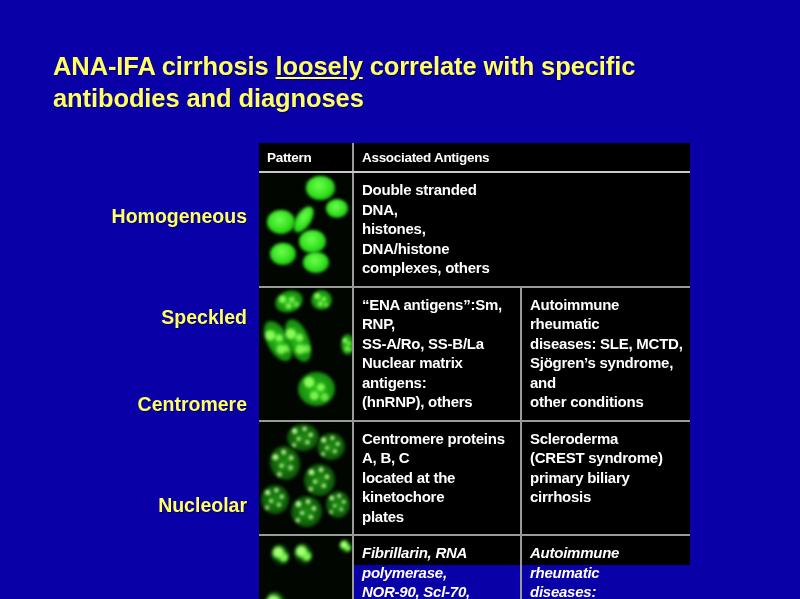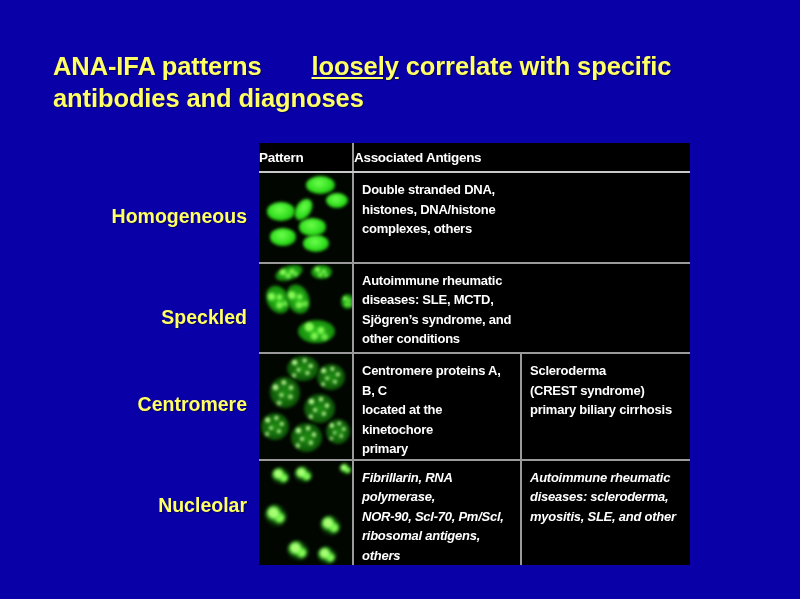--- a/index.html
+++ b/index.html
@@ -21,21 +21,21 @@
     left: 53px;
     top: 50px;
     width: 700px;
     color: #ffff66;
     font-size: 25.5px;
     font-weight: bold;
     line-height: 32px;
     letter-spacing: -0.1px;
     text-shadow: 1px 1px 0 rgba(0,0,0,0.45);
   }
-  #slide-title .u { text-decoration: underline; margin-left: 43px; }
+  #slide-title .u { text-decoration: underline; }
 
   
   .row-label {
     position: absolute;
     right: 553px;           
     width: 260px;
     text-align: right;
     color: #ffff66;
     font-size: 19.5px;
     font-weight: bold;
@@ -66,42 +66,43 @@
     border-bottom: 2px solid #c9c9c9;
     box-sizing: border-box;
   }
   .t-header .cell {
     color: #ffffff;
     font-size: 13.5px;
     font-weight: bold;
     letter-spacing: -0.3px;
     display: flex;
     align-items: center;
+    padding-left: 8px;
     box-sizing: border-box;
   }
 
   .t-row {
     flex: 1 1 0;
     display: flex;
     border-bottom: 2px solid #9a9a9a;
     box-sizing: border-box;
   }
   #ana-table .t-row:last-child { border-bottom: none; font-style: italic; }
 
   .col-0 { width: 93px;  flex: 0 0 93px;  }
   .col-1 { width: 168px; flex: 0 0 168px; border-left: 2px solid #9a9a9a; }
   .col-2 { flex: 1 1 auto;              border-left: 2px solid #9a9a9a; }
 
   .t-row .txt {
     color: #ffffff;
-    font-size: 13px;
+    font-size: 15px;
     font-weight: bold;
     line-height: 19.5px;
     letter-spacing: -0.25px;
-    padding: 7px 6px 0 8px;
+    padding: 7px 6px 8px 8px;
     box-sizing: border-box;
     white-space: pre-line;
   }
   .t-row .micro-cell {
     padding: 0;
     position: relative;
     overflow: hidden;
   }
 
   
@@ -149,21 +150,21 @@
     position: absolute;
     inset: 0;
     filter: blur(7px);
     opacity: .5;
   }
 </style>
 </head>
 <body>
 
 <div id="slide-title">
-  <span>ANA-IFA patterns </span><span class="u">loosely</span><span> correlate with specific antibodies and diagnoses</span>
+  <span>ANA-IFA cirrhosis </span><span class="u">loosely</span><span> correlate with specific antibodies and diagnoses</span>
 </div>
 
 <div class="row-label" id="row-label-0">Homogeneous</div>
 <div class="row-label" id="row-label-1">Speckled</div>
 <div class="row-label" id="row-label-2">Centromere</div>
 <div class="row-label" id="row-label-3">Nucleolar</div>
 
 <div id="ana-table">
 
   <div class="t-header">
@@ -194,20 +195,24 @@
       <div class="micro sp">
         <div class="haze"></div>
         <div class="nuc" style="left:17%;top:3%;width:30%;height:16%;transform:rotate(-18deg);"></div>
         <div class="nuc" style="left:56%;top:2%;width:22%;height:15%;"></div>
         <div class="nuc" style="left:9%;top:24%;width:24%;height:33%;transform:rotate(-28deg);"></div>
         <div class="nuc" style="left:30%;top:23%;width:24%;height:34%;transform:rotate(-22deg);"></div>
         <div class="nuc" style="left:88%;top:35%;width:14%;height:16%;"></div>
         <div class="nuc" style="left:42%;top:64%;width:40%;height:26%;"></div>
       </div>
     </div>
+    <div class="col-1 txt">“ENA antigens”:Sm, RNP,
+SS-A/Ro, SS-B/La
+Nuclear matrix antigens:
+ (hnRNP), others</div>
     <div class="col-2 txt">Autoimmune rheumatic
 diseases: SLE, MCTD,
 Sjögren’s syndrome, and
 other conditions</div>
   </div>
 
   <div class="t-row">
     <div class="col-0 micro-cell">
       <div class="micro ct">
         <div class="haze"></div>
@@ -215,21 +220,21 @@
         <div class="nuc" style="left:62%;top:10%;width:30%;height:24%;"></div>
         <div class="nuc" style="left:12%;top:22%;width:32%;height:30%;transform:rotate(-15deg);"></div>
         <div class="nuc" style="left:48%;top:38%;width:34%;height:28%;"></div>
         <div class="nuc" style="left:2%;top:56%;width:30%;height:26%;"></div>
         <div class="nuc" style="left:34%;top:66%;width:34%;height:28%;"></div>
         <div class="nuc" style="left:72%;top:62%;width:26%;height:24%;"></div>
       </div>
     </div>
     <div class="col-1 txt">Centromere proteins A, B, C
 located at the kinetochore
-primary</div>
+plates</div>
     <div class="col-2 txt">Scleroderma
 (CREST syndrome)
 primary biliary cirrhosis</div>
   </div>
 
   <div class="t-row">
     <div class="col-0 micro-cell">
       <div class="micro nl">
         <div class="haze"></div>
         <div class="nuc" style="left:13%;top:6%;width:20%;height:17%;"></div>

